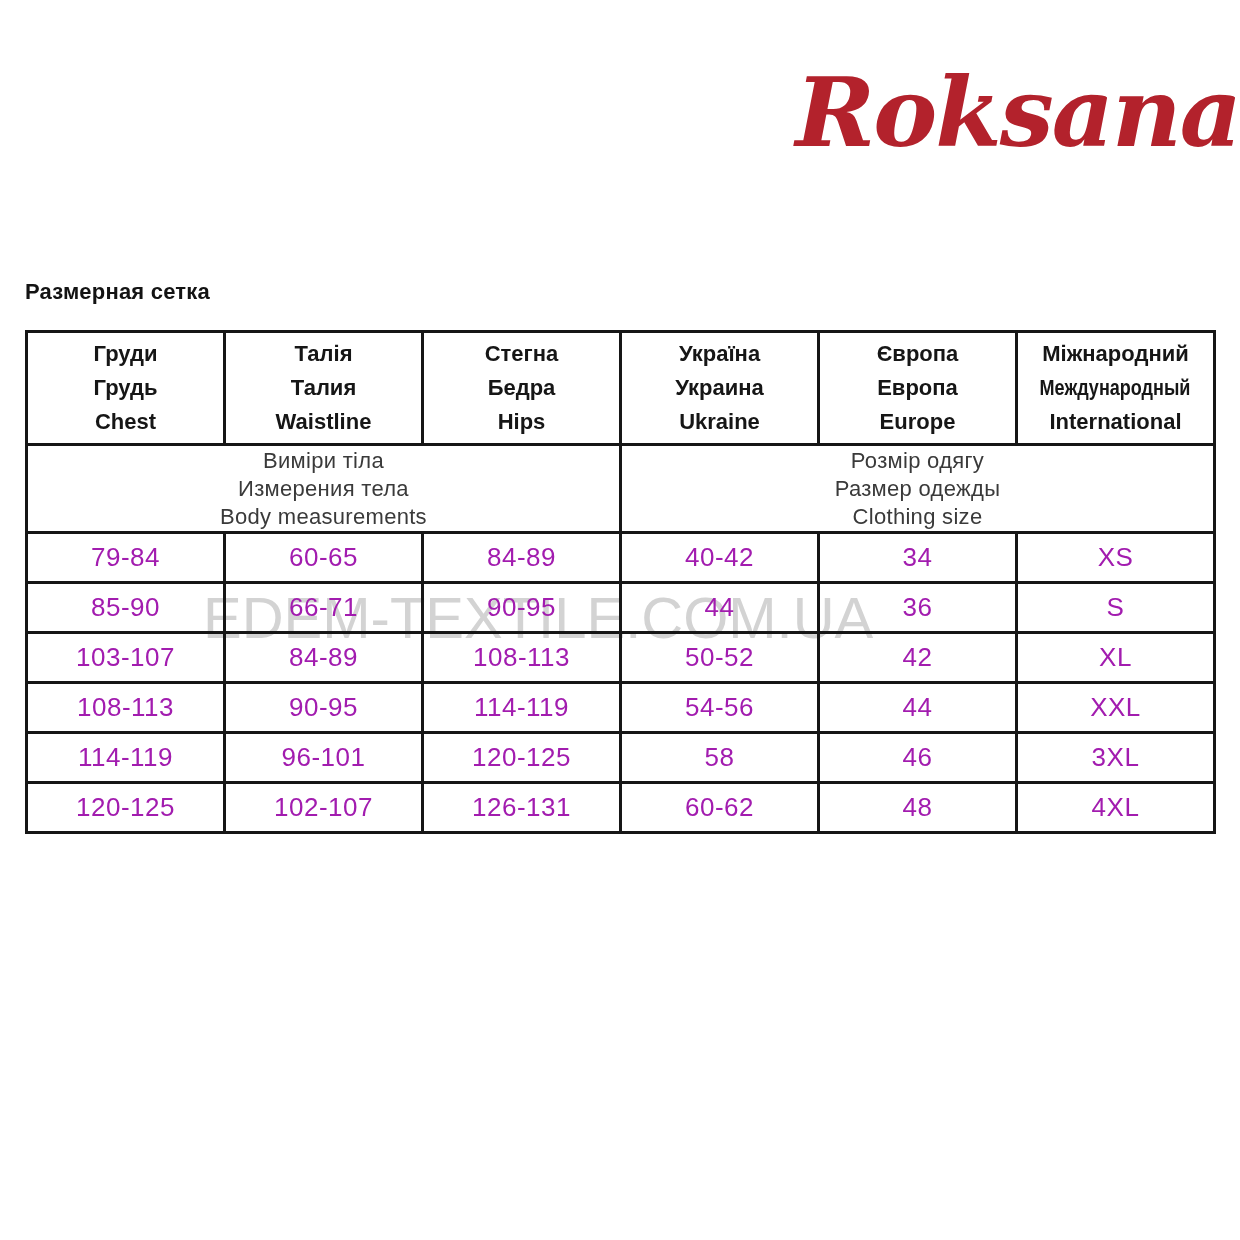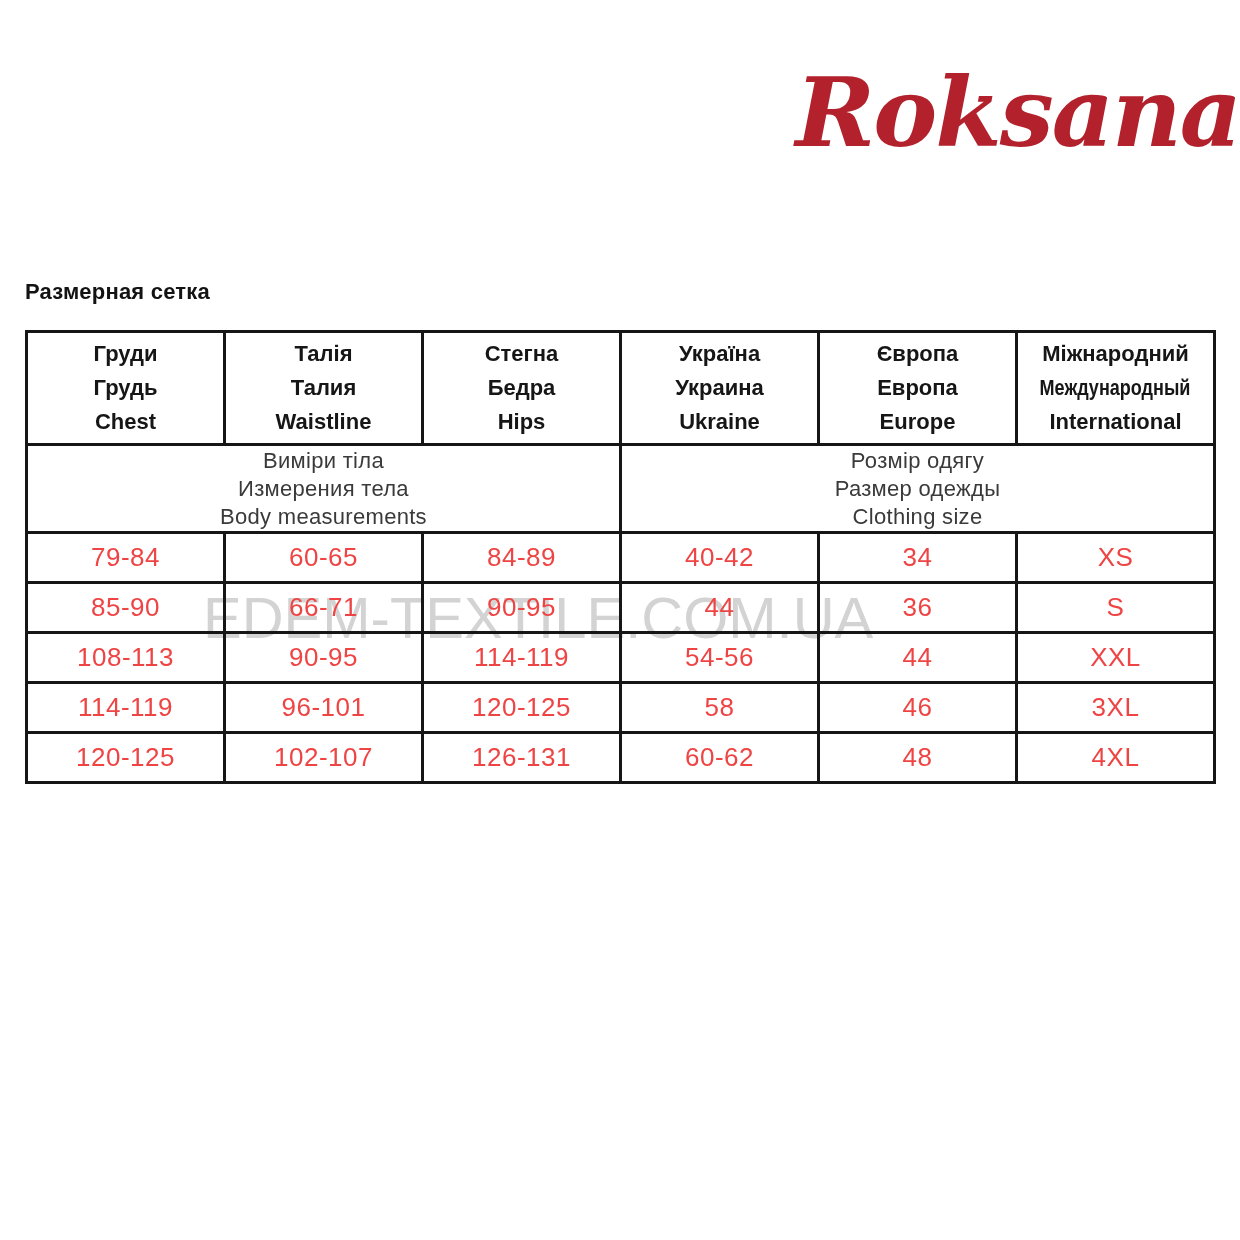--- a/index.html
+++ b/index.html
@@ -82,21 +82,21 @@
     font-weight: 400;
     color: #3a3a3a;
     line-height: 28px;
     letter-spacing: 0.3px;
     margin-left: 45px;
   }
   .size-chart tbody td {
     height: 50px;
     font-size: 26px;
     font-weight: 400;
-    color: #ef4444;
+    color: #a21caf;
     letter-spacing: 0.5px;
   }
   .hline { display: block; }
 </style>
 </head>
 <body>
 
 <div class="logo">Roksana</div>
 
 <div class="page-title">Размерная сетка</div>
@@ -163,20 +163,28 @@
       </tr>
       <tr>
         <td>85-90</td>
         <td>66-71</td>
         <td>90-95</td>
         <td>44</td>
         <td>36</td>
         <td>S</td>
       </tr>
       <tr>
+        <td>103-107</td>
+        <td>84-89</td>
+        <td>108-113</td>
+        <td>50-52</td>
+        <td>42</td>
+        <td>XL</td>
+      </tr>
+      <tr>
         <td>108-113</td>
         <td>90-95</td>
         <td>114-119</td>
         <td>54-56</td>
         <td>44</td>
         <td>XXL</td>
       </tr>
       <tr>
         <td>114-119</td>
         <td>96-101</td>

